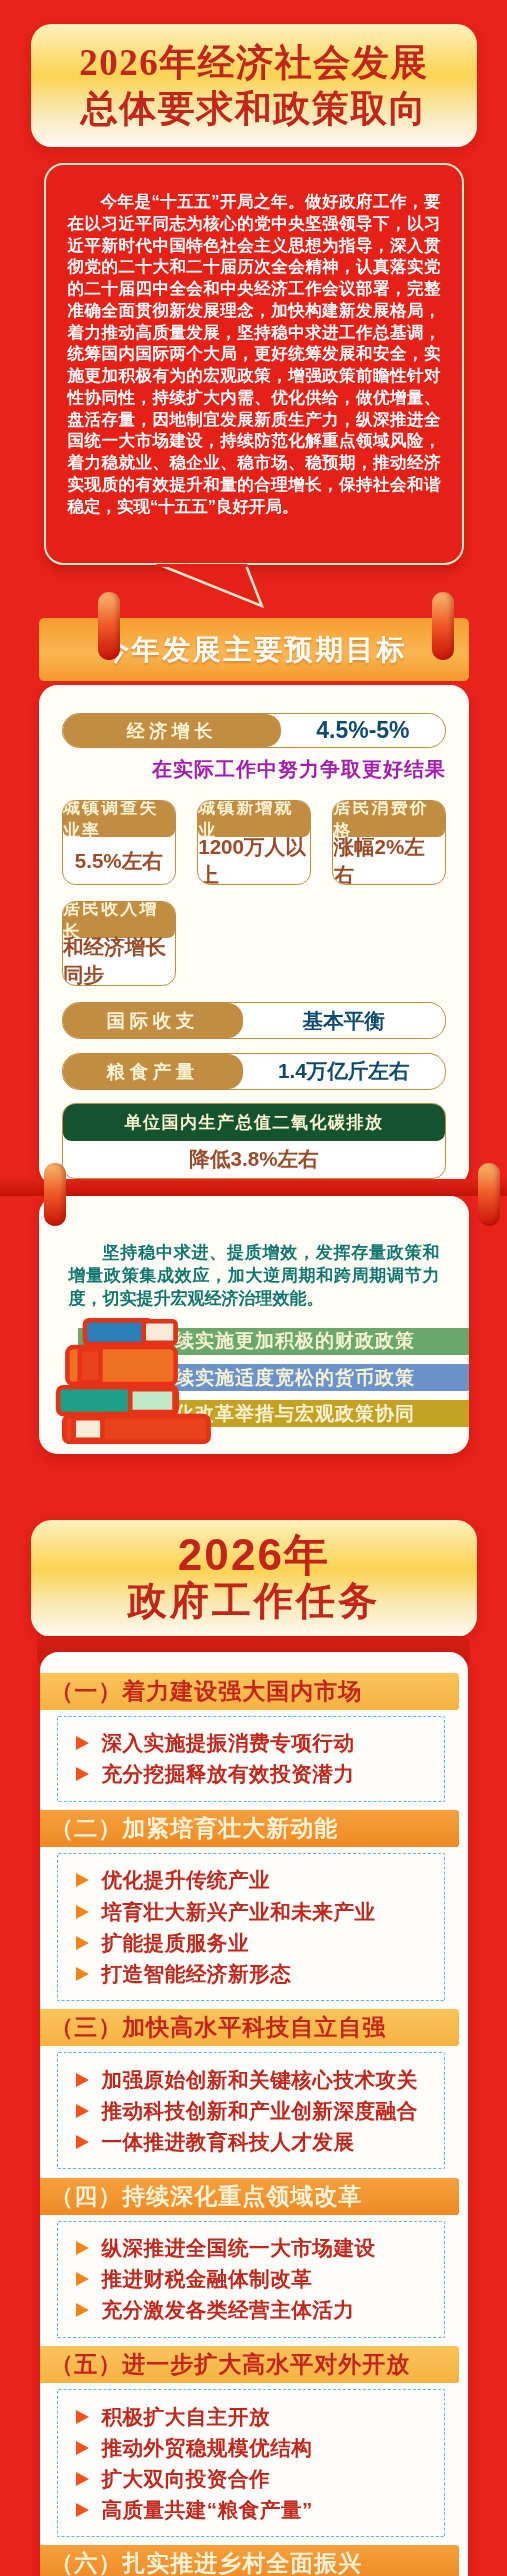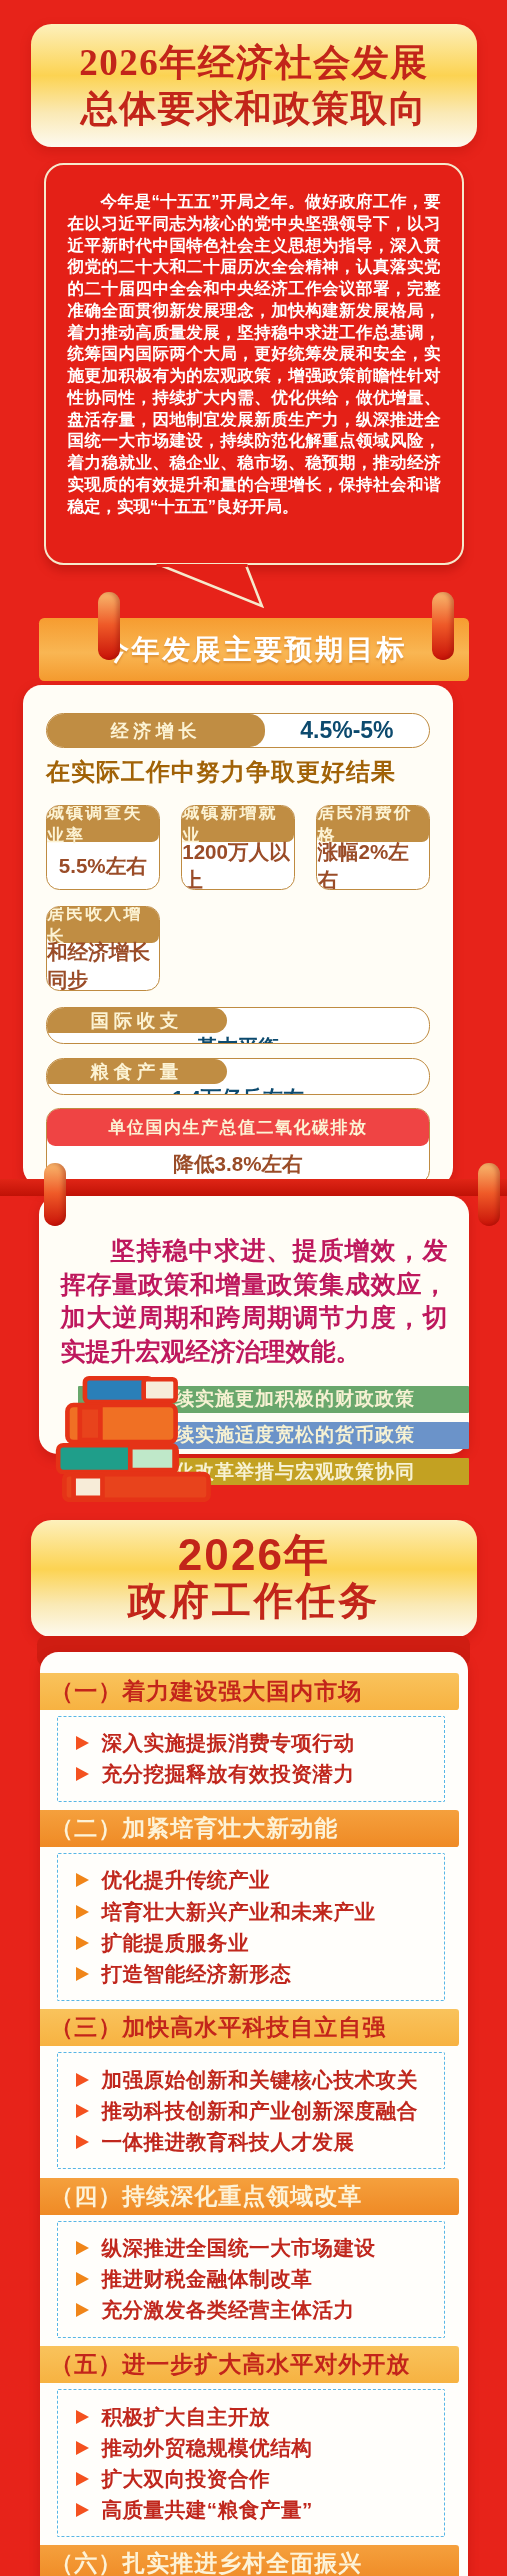--- a/index.html
+++ b/index.html
@@ -45,60 +45,60 @@
   }
   #targets-banner span{
     color:#fff;font-size:28px;font-weight:900;letter-spacing:2.6px;
     text-shadow:0 1.5px 2.1px rgba(170,80,0,.35);
   }
   
   .white-card{
     background:#fffdf6;border-radius:18.5px;box-sizing:border-box;
     box-shadow:0 4.1px 10.3px rgba(140,10,5,.28);
   }
-  #targets-card{left:23px;top:685px;width:430px;height:501px;padding:28px 23px 0;}
+  #targets-card{left:39px;top:685px;width:430px;height:501px;padding:28px 23px 0;}
   .pill-row{
     display:flex;border:1.5px solid #bf8b41;border-radius:17.5px;overflow:hidden;
     background:#fff;height:33px;align-items:stretch;
   }
   .pill-row .pl{
     width:57%;background:#c08d43;border-radius:0 15.5px 15.5px 0;
     display:flex;align-items:center;justify-content:center;
     color:#fcf3d4;font-size:18px;font-weight:700;letter-spacing:4.6px;
   }
   .pill-row .pv{
     flex:1;display:flex;align-items:center;justify-content:center;
     color:#0c4a6e;font-size:23px;font-weight:800;
   }
-  #headline-note{margin-top:8.2px;text-align:left;color:#a16207;font-size:24px;font-weight:700;letter-spacing:1px;}
+  #headline-note{margin-top:8.2px;text-align:right;color:#a21caf;font-size:20px;font-weight:700;letter-spacing:1px;}
   #targets-grid{margin-top:17px;display:grid;grid-template-columns:1fr 1fr 1fr;gap:15.5px 21.6px;}
   .tcell{border:1.5px solid #bf8b41;border-radius:13.4px;overflow:hidden;background:#fff;}
   .tcell .th{
     height:36px;background:#c08d43;display:flex;align-items:center;justify-content:center;
     color:#fcf3d4;font-size:17px;font-weight:700;letter-spacing:2.1px;border-radius:0 0 7.2px 7.2px;
   }
   .tcell .tv{
     height:47px;display:flex;align-items:center;justify-content:center;
     color:#9a4c28;font-size:20.6px;font-weight:800;
   }
   #target-rows{margin-top:16.5px;}
-  #target-rows .pill-row{margin-bottom:13.4px;height:35px;flex-direction:column;}
+  #target-rows .pill-row{margin-bottom:13.4px;height:35px;}
   #target-rows .pl{width:47%;font-size:18.5px;}
   #target-rows .pv{font-size:20.6px;}
   #co2-card{border:1.5px solid #bf8b41;border-radius:13.4px;overflow:hidden;background:#fff;margin-top:3.1px;}
   #co2-card .th{
-    height:37px;background:#ef4444;display:flex;align-items:center;justify-content:center;
+    height:37px;background:#14532d;display:flex;align-items:center;justify-content:center;
     color:#fcf3d4;font-size:17px;font-weight:700;letter-spacing:1.5px;border-radius:0 0 8.2px 8.2px;
   }
   #co2-card .tv{height:37px;display:flex;align-items:center;justify-content:center;color:#9a4c28;font-size:20.6px;font-weight:800;}
   
   #ribbon-band{left:0;top:1179px;width:507px;height:17px;background:linear-gradient(180deg,#e02516,#c01206);z-index:5;}
   
   #policy-card{left:39px;top:1196px;width:430px;height:258px;padding:38px 21.6px 0;}
-  #policy-paragraph{margin:0;color:#be185d;font-weight:700;font-size:25px;line-height:1.34;text-align:justify;text-indent:2em;}
+  #policy-paragraph{margin:8px;color:#0f766e;font-weight:700;font-size:17px;line-height:1.34;text-align:justify;text-indent:2em;}
   #policy-bars{margin-top:17.5px;position:relative;}
   .pbar{
     height:27px;margin-bottom:9.3px;margin-right:-21.6px;margin-left:17.5px;border-radius:1px;
     display:flex;align-items:center;padding-left:77px;
     color:#f7f2d3;font-size:19px;font-weight:700;letter-spacing:1px;
   }
   #books{position:absolute;left:-7.2px;top:-12.4px;z-index:2;}
   
   #gov-title-card{left:31px;top:1520px;width:446px;height:117px;}
   #gov-title-card .l1{font-size:44px;font-weight:900;color:#c2251a;letter-spacing:2.1px;line-height:1.05;}

